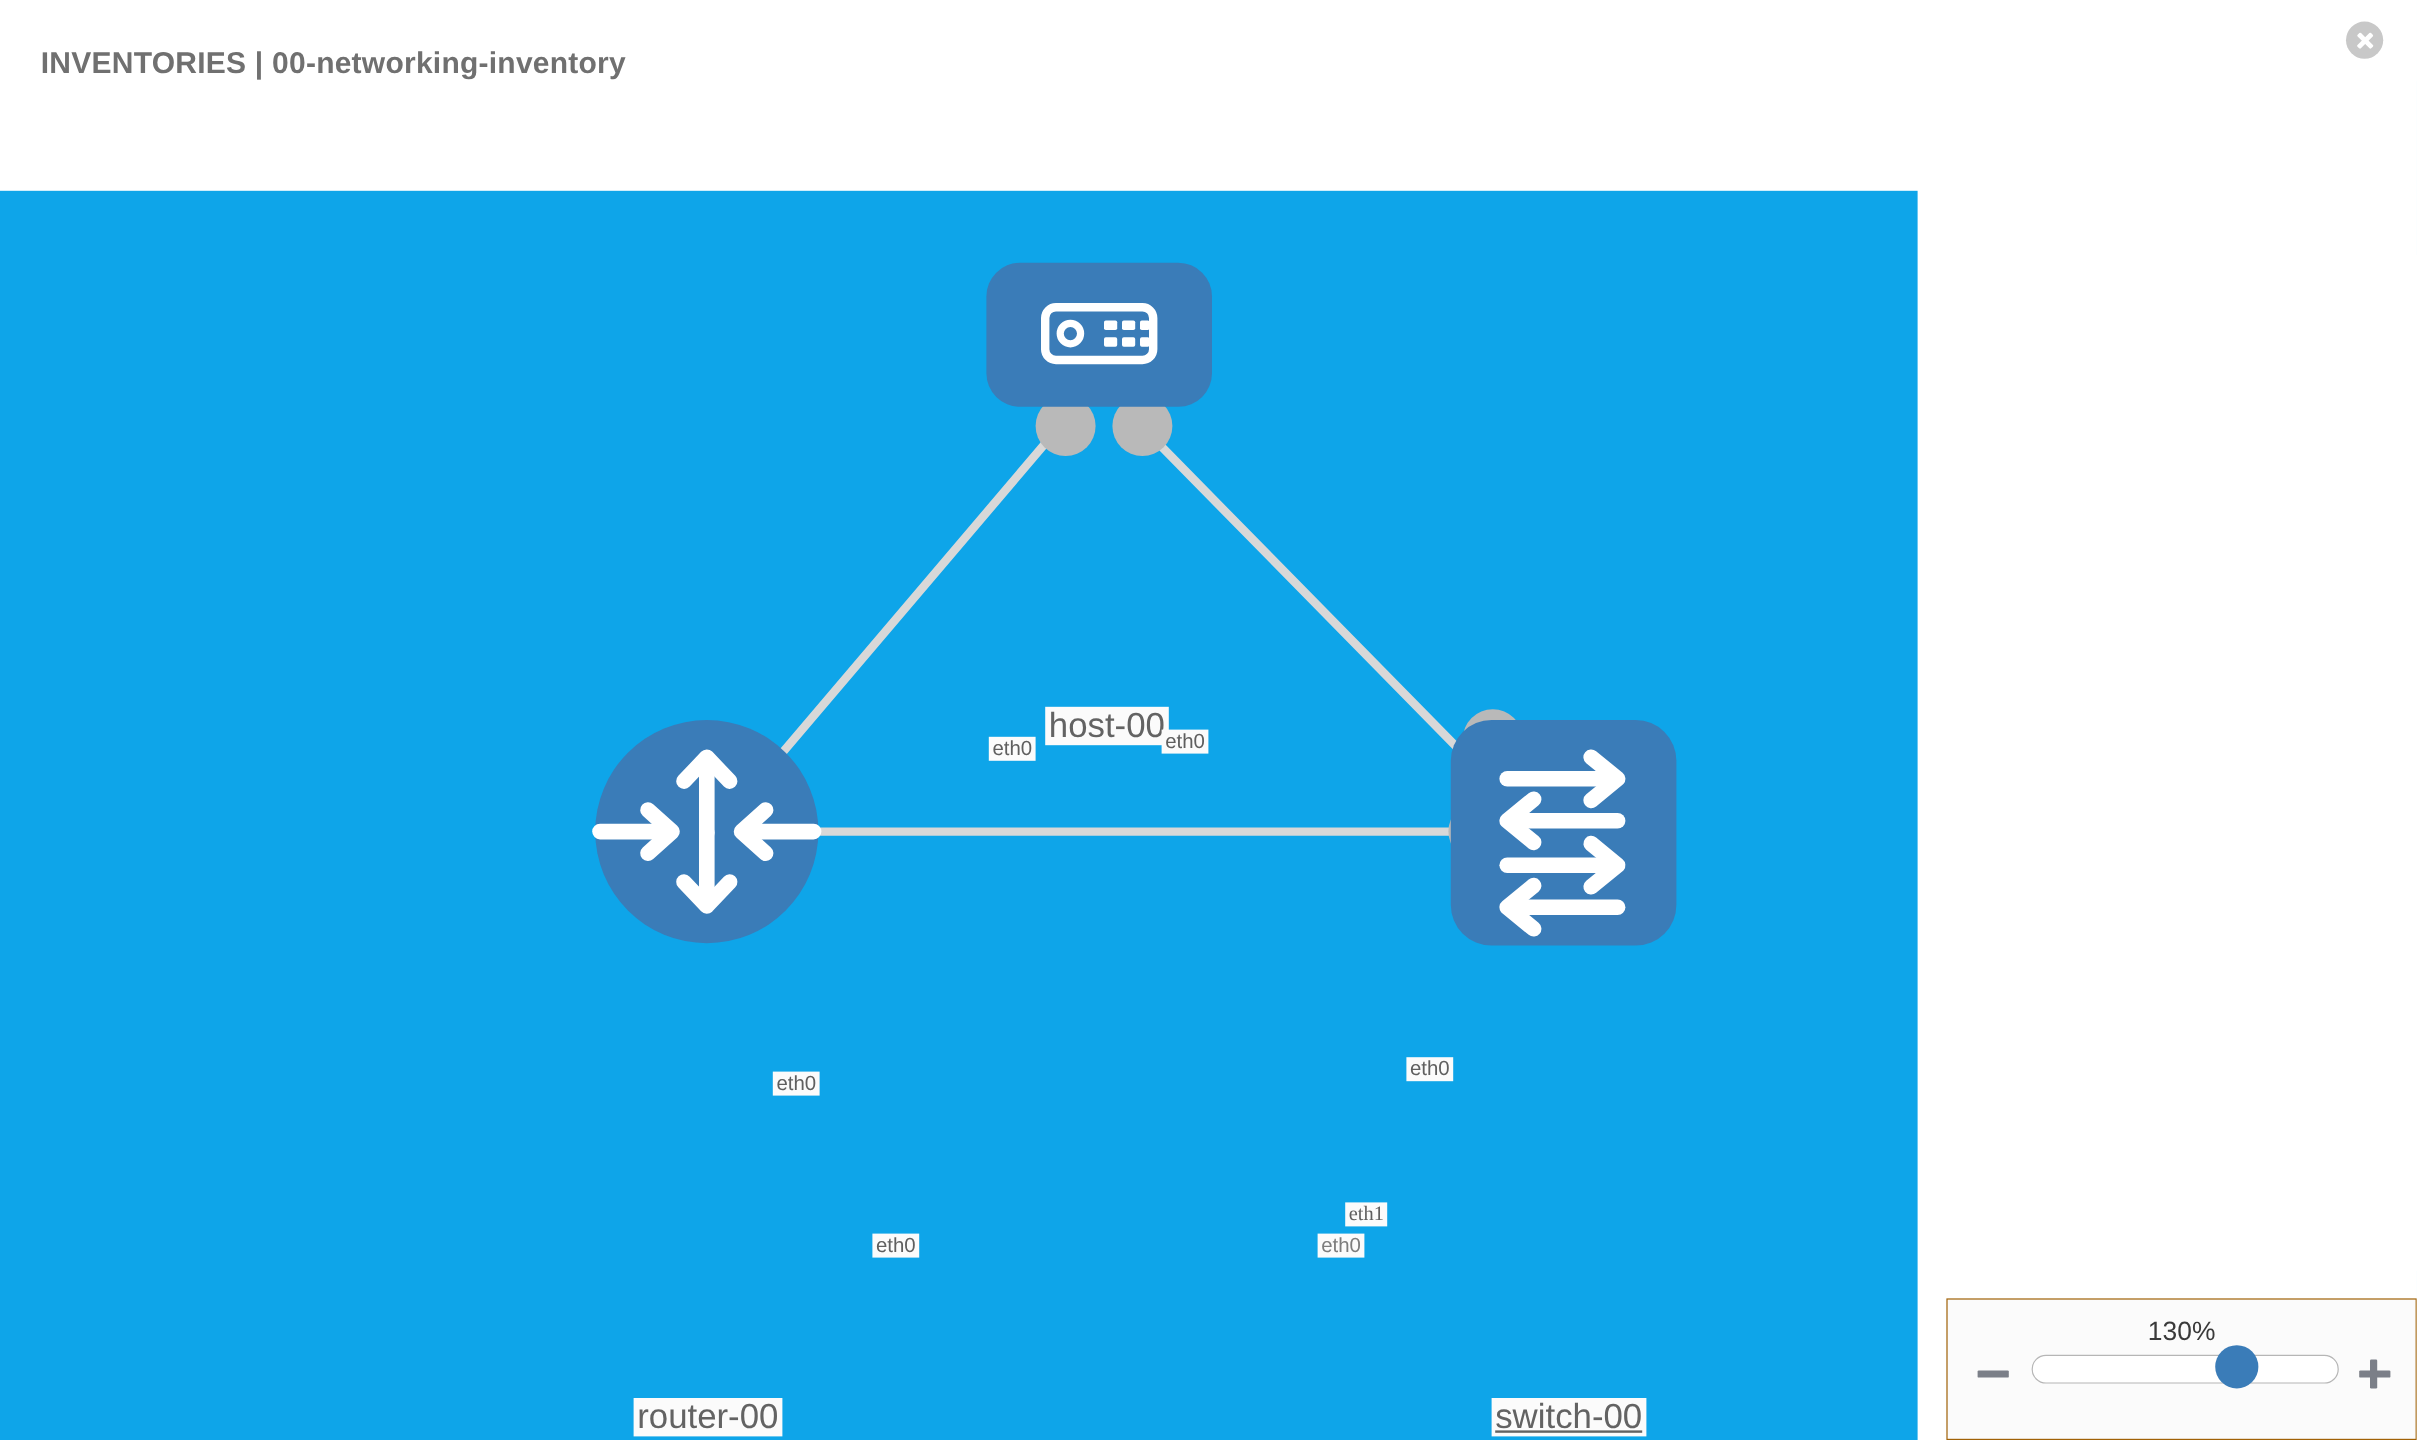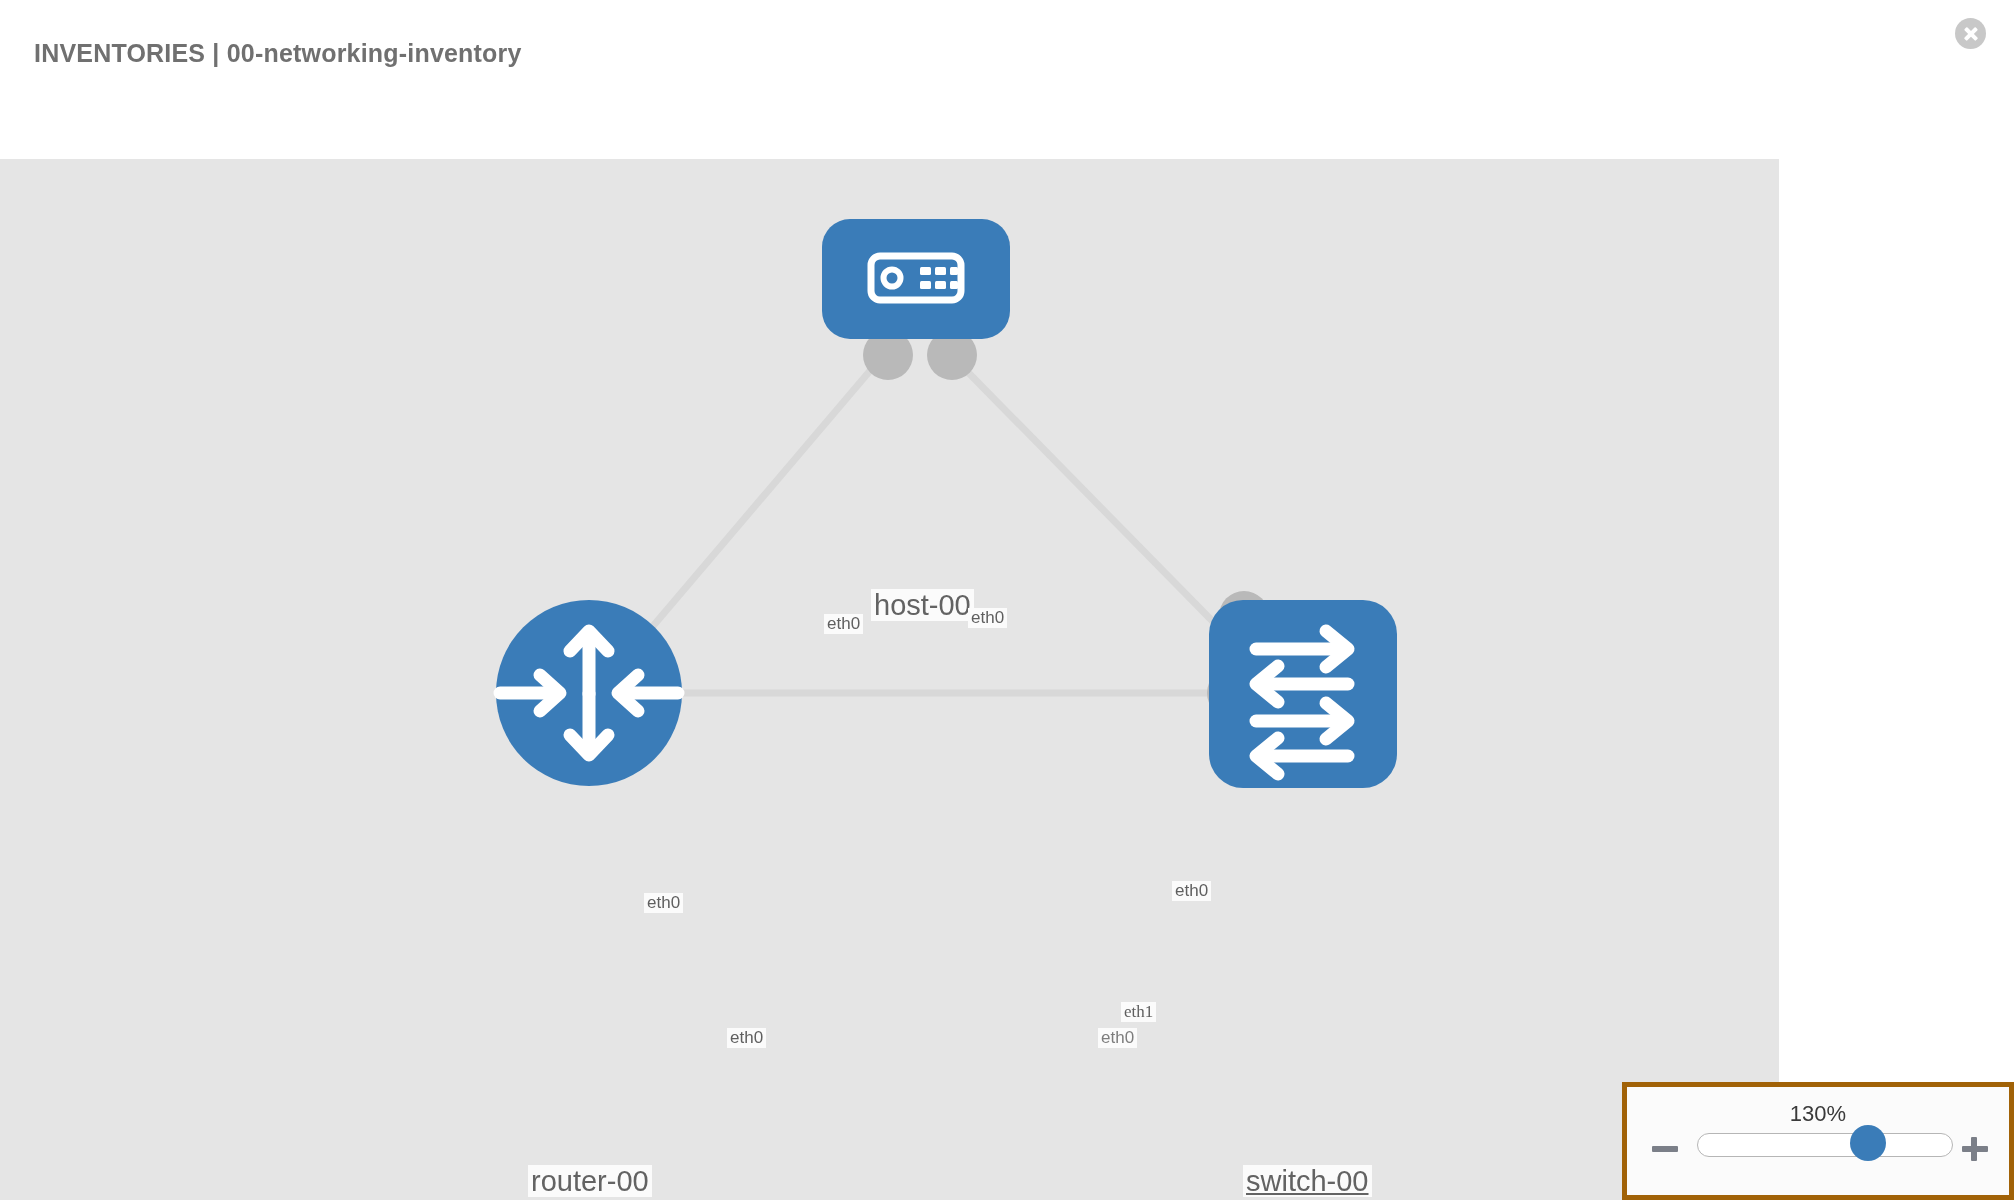--- a/index.html
+++ b/index.html
@@ -128,23 +128,23 @@
     top: 14px;
     font-size: 25px;
     color: #9d9d9d;
     letter-spacing: 0.4px;
   }
 
   
   .canvas {
     position: absolute;
     left: 0; top: 159px;
-    width: 1779px;
+    width: 1598px;
     height: 1041px;
-    background: #e5e5e5;
+    background: #0ea5e9;
     overflow: hidden;
     text-align: center;
   }
   .canvas svg { position: absolute; left: 0; top: 0; }
 
   
   .nlabel {
     position: absolute;
     font-size: 29px;
     color: #636363;
@@ -165,21 +165,21 @@
   .elabel.dim { color: #7d7d7d; }
 
   
   .zoom-panel {
     position: absolute;
     left: 1622px;
     top: 1082px;
     width: 392px;
     height: 118px;
     background: #fbfbfb;
-    border: 5px solid #a16207;
+    border: 1px solid #a16207;
     box-sizing: border-box;
   }
   .zoom-value {
     position: absolute;
     left: 0; right: 0;
     top: 14px;
     text-align: center;
     font-size: 22px;
     color: #3a3a3a;
   }

